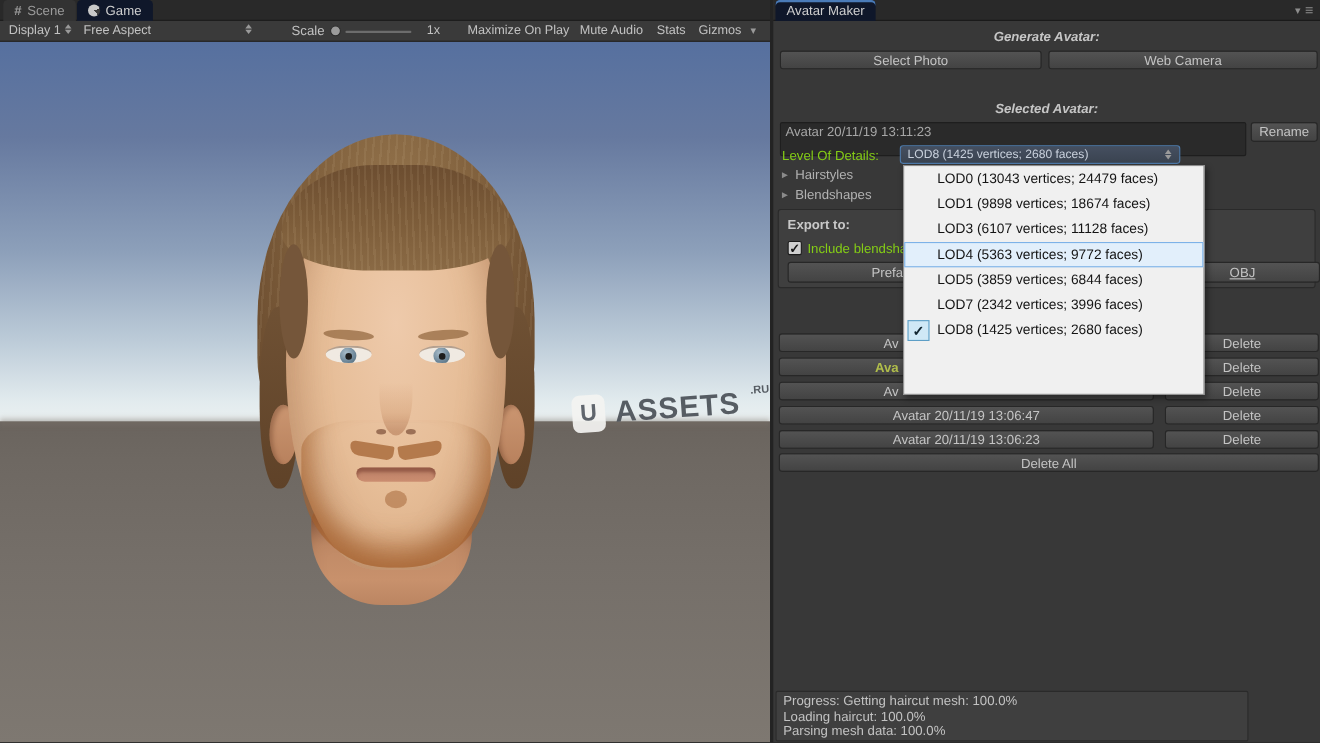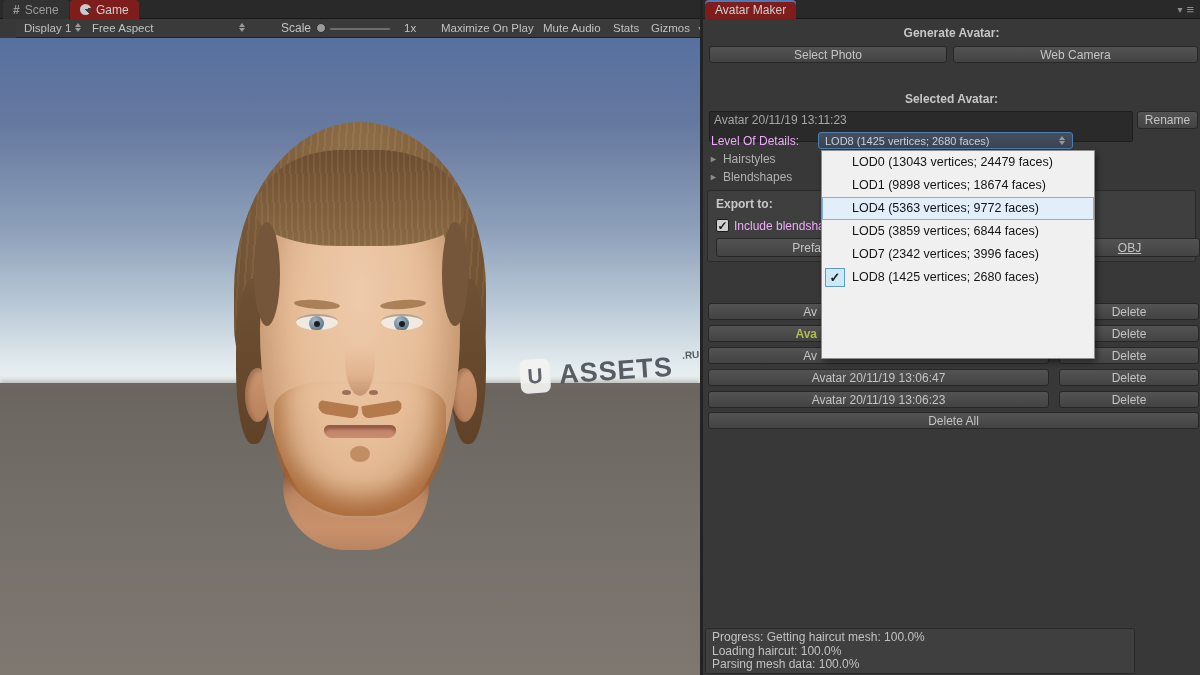--- a/index.html
+++ b/index.html
@@ -6,29 +6,29 @@
   html,body { background:#222; }
   #root {
     position:relative; width:1200px; height:675px; overflow:hidden;
     font-family:"Liberation Sans", sans-serif; background:#383838;
     color:#b8b8b8; font-size:12px; -webkit-font-smoothing:antialiased;
   }
   
   .tabbar { position:absolute; left:0; top:0; right:0; height:19px; background:#292929; border-bottom:1px solid #191919; }
   .tab { position:absolute; top:0; height:19px; display:flex; align-items:center; gap:5px; padding:0 10px;
          border-radius:4px 4px 0 0; font-size:12px; color:#b4b4b4; }
-  .tab.active { background:#7f1d1d; color:#cfcfcf; }
+  .tab.active { background:#0f172a; color:#cfcfcf; }
   .tab.inactive { background:#323232; color:#9a9a9a; }
   .tab.blue-top { box-shadow: inset 0 2px 0 #4a7bb8; }
   .tab-menu { position:absolute; top:2px; display:flex; gap:4px; color:#8d8d8d; font-size:10px; align-items:center; }
   .hash-icon { font-size:12px; color:#9a9a9a; font-weight:bold; }
   .game-icon { width:11px; height:11px; border-radius:50%;
                background:conic-gradient(from 140deg, #c9c9c9 0 290deg, #3e3e3e 290deg 360deg); }
   
-  .toolbar { position:absolute; left:16px; top:19px; width:700px; height:19px; background:#3a3a3a;
+  .toolbar { position:absolute; left:0; top:19px; width:700px; height:19px; background:#3a3a3a;
              border-bottom:1px solid #202020; font-size:11.5px; color:#c2c2c2; }
   .tb-item { position:absolute; top:0; height:18px; line-height:18px; white-space:nowrap; }
   .updown { display:inline-block; width:7px; height:9px; position:relative; margin-left:4px; }
   .updown::before { content:""; position:absolute; top:0; left:0; border-left:3.5px solid transparent; border-right:3.5px solid transparent; border-bottom:4px solid #9a9a9a; }
   .updown::after  { content:""; position:absolute; bottom:0; left:0; border-left:3.5px solid transparent; border-right:3.5px solid transparent; border-top:4px solid #9a9a9a; }
   .slider-track { position:absolute; top:9px; height:2px; background:#6d6d6d; border-radius:1px; }
   .slider-thumb { position:absolute; top:4px; width:10px; height:10px; border-radius:50%; background:#9b9b9b; border:1px solid #2c2c2c; }
   
   .viewport { position:absolute; left:0; top:38px; width:700px; height:637px; overflow:hidden; }
   .sky { position:absolute; left:0; top:0; width:700px; height:348px;
@@ -88,27 +88,27 @@
   .watermark { position:absolute; left:520px; top:316px; transform:rotate(-4deg);
                display:flex; align-items:center; gap:9px; opacity:.92; }
   .wm-u { width:30px; height:34px; background:#f4f4f2; border-radius:7px; color:#555b63;
           font-weight:bold; font-size:21px; display:flex; align-items:center; justify-content:center; }
   .wm-text { font-size:27px; font-weight:bold; color:#4b5158; letter-spacing:1px; }
   .wm-sup { font-size:10px; font-weight:bold; color:#4b5158; vertical-align:super; position:relative; top:-11px; left:1px; }
   
   .right-panel { position:absolute; left:700px; top:0; width:500px; height:675px;
                  background:#383838; border-left:3px solid #232323; }
   .rp-body { position:absolute; left:0; top:20px; width:497px; height:655px; }
-  .hdr { position:absolute; left:0; width:497px; text-align:center; font-weight:bold; color:#c6c6c6; font-size:12px; }
+  .hdr { position:absolute; left:0; width:497px; text-align:center; font-weight:bold; color:#c6c6c6; font-size:12px;font-style:italic; }
   .btn { position:absolute; background:linear-gradient(180deg,#535353,#434343);
          border:1px solid #272727; border-radius:3px; color:#c4c4c4; font-size:12px;
          display:flex; align-items:center; justify-content:center; overflow:hidden; white-space:nowrap; }
   .field { position:absolute; background:#2a2a2a; border:1px solid #1e1e1e; border-radius:2px;
            color:#a6a6a6; font-size:12px; line-height:16px; padding:0 4px; }
-  .lbl { position:absolute; color:#f0abfc; font-size:12px; }
+  .lbl { position:absolute; color:#84cc16; font-size:12px; }
   .ddctrl { position:absolute; background:linear-gradient(180deg,#454f60,#3a4350);
             border:1px solid #4f7daf; border-radius:3px; color:#c8d0dc; font-size:11px;
             display:flex; align-items:center; padding:0 6px; justify-content:space-between; }
   .foldout { position:absolute; color:#b2b2b2; font-size:12px; display:flex; align-items:center; gap:5px; }
   .foldout .tri { color:#8b8b8b; font-size:9px; }
   .helpbox { position:absolute; background:#3f3f3f; border:1px solid #2a2a2a; border-radius:3px; }
   .checkbox { position:absolute; width:13px; height:13px; background:#cfcfcf; border:1px solid #1c1c1c;
               border-radius:2px; color:#161616; font-size:12px; font-weight:bold; line-height:12px; text-align:center; }
   .row-frag { position:absolute; left:0; top:0; bottom:0; width:108px; text-align:right; line-height:16px; overflow:hidden; }
   .sel-green { color:#b0bd4b; font-weight:bold; }
@@ -281,20 +281,21 @@
 
       <div class="progress">
         <div>Progress: Getting haircut mesh: 100.0%</div>
         <div>Loading haircut: 100.0%</div>
         <div>Parsing mesh data: 100.0%</div>
       </div>
 
       <div class="ddlist" style="top:130px;">
         <div class="dditem">LOD0 (13043 vertices; 24479 faces)</div>
         <div class="dditem">LOD1 (9898  vertices; 18674 faces)</div>
+        <div class="dditem">LOD3 (6107 vertices; 11128 faces)</div>
         <div class="dditem hl">LOD4 (5363 vertices; 9772 faces)</div>
         <div class="dditem">LOD5 (3859 vertices; 6844 faces)</div>
         <div class="dditem">LOD7 (2342 vertices; 3996 faces)</div>
         <div class="dditem">
           <span class="ddcheck">✓</span>
           <span>LOD8 (1425 vertices; 2680 faces)</span>
         </div>
       </div>
     </div>
   </div>

